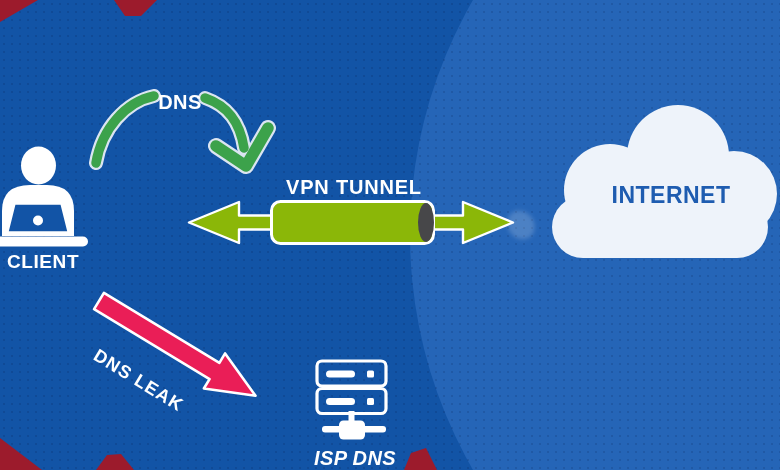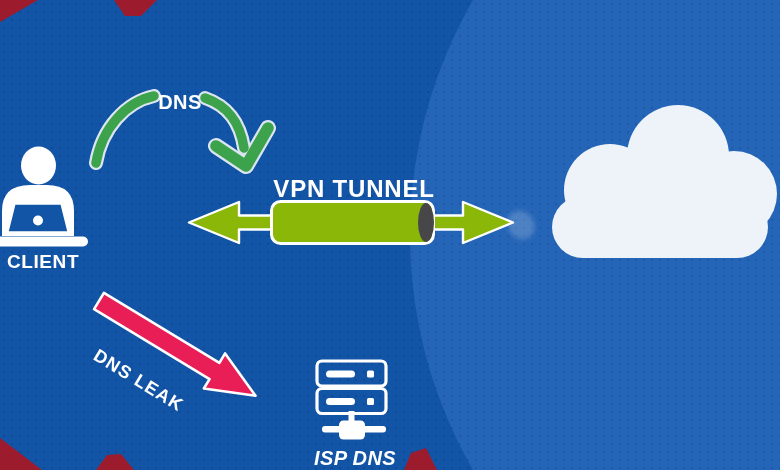--- a/index.html
+++ b/index.html
@@ -17,21 +17,21 @@
     background-image: radial-gradient(rgba(5,25,70,0.16) 1px, rgba(0,0,0,0) 1.4px);
     background-size: 8px 8px;
     pointer-events:none;
   }
   svg.layer { position:absolute; left:0; top:0; }
   .label {
     position:absolute; color: var(--label,#fff); font-weight:700;
     line-height:1.1; text-align:center; white-space:nowrap;
   }
   .lbl-dns       { left:150px; top:91px;  width:60px;  font-size:20px; letter-spacing:0.5px; }
-  .lbl-vpn       { left:269px; top:176px; width:170px; font-size:24px; letter-spacing:0.8px; }
+  .lbl-vpn       { left:269px; top:176px; width:170px; font-size:20px; letter-spacing:0.8px; }
   .lbl-client    { left:0px;   top:252px; width:86px;  font-size:19px; letter-spacing:0.6px; }
   .lbl-internet  { left:596px; top:183px; width:150px; font-size:23px; letter-spacing:0.5px;
                    color: var(--internet-text,#1c59ae); }
   .lbl-dnsleak   { left:100px; top:346px; width:110px; font-size:18px; letter-spacing:1.2px;
                    transform: rotate(31.5deg); transform-origin: 0 0; text-align:left; }
   .lbl-ispdns    { left:305px; top:447px; width:100px; font-size:20px; letter-spacing:0.4px;font-style:italic; }
   .streak {
     position:absolute; left:508px; top:210px; width:26px; height:30px;
     border-radius:50%; background: rgba(255,255,255,0.18);
     transform: rotate(-35deg); filter: blur(2px);
@@ -103,16 +103,17 @@
       <rect x="367" y="398" width="7" height="7" rx="1.5" fill="#ffffff"></rect>
       <rect x="348.5" y="411" width="6" height="12" fill="#ffffff"></rect>
       <rect x="322" y="426" width="64" height="6.5" rx="3" fill="#ffffff"></rect>
       <rect x="339" y="420.5" width="26" height="19" rx="4.5" fill="#ffffff"></rect>
     </g>
   </svg>
 
   <div class="label lbl-dns">DNS</div>
   <div class="label lbl-vpn">VPN TUNNEL</div>
   <div class="label lbl-client">CLIENT</div>
+  <div class="label lbl-internet">INTERNET</div>
   <div class="label lbl-dnsleak">DNS LEAK</div>
   <div class="label lbl-ispdns">ISP DNS</div>
 
 </div>
 
 </body></html>

